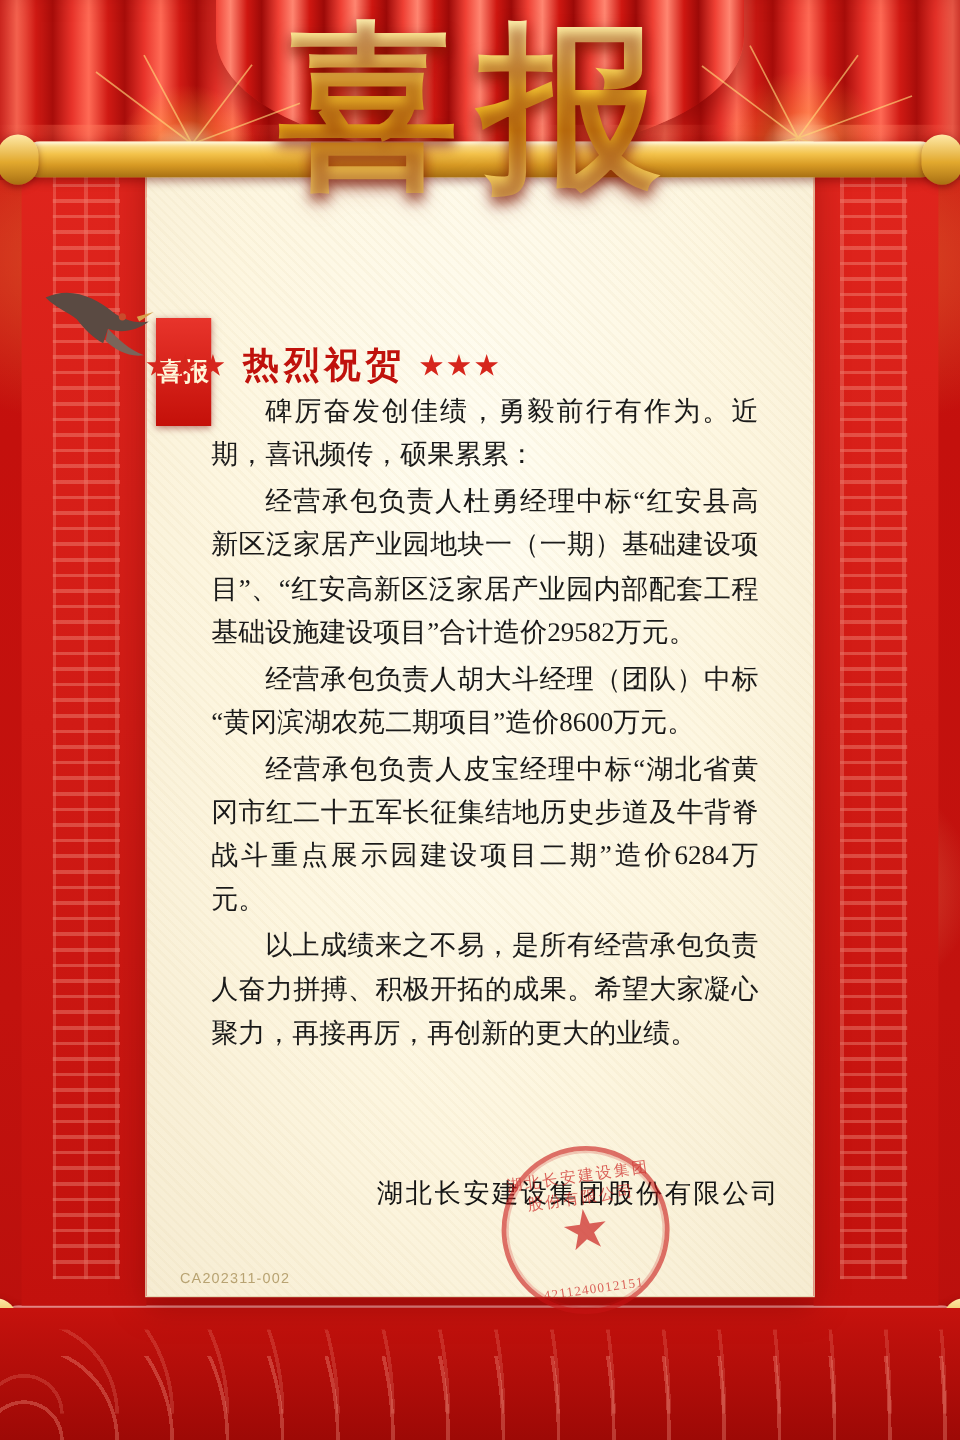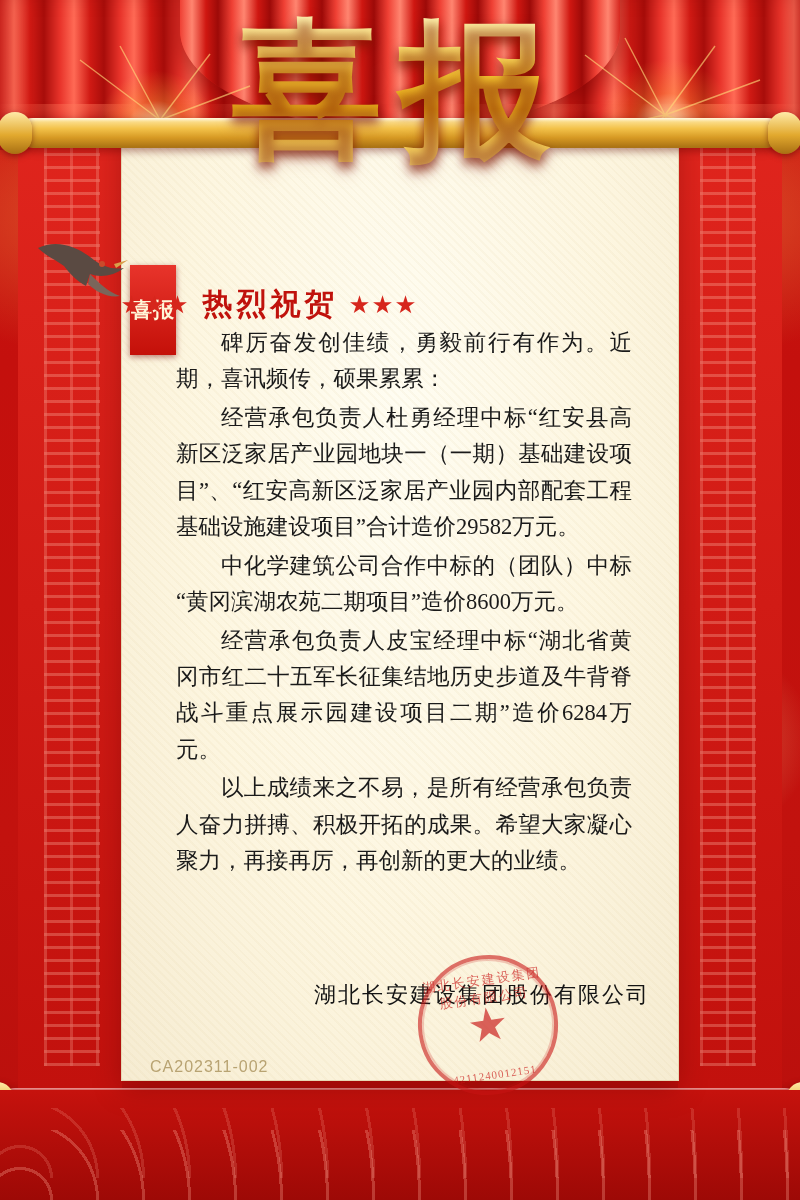--- a/index.html
+++ b/index.html
@@ -155,21 +155,21 @@
     color:rgba(200,20,20,.8);font-size:13px;letter-spacing:2px;
   }
   .seal .num{
     position:absolute;left:0;right:0;bottom:10px;text-align:center;
     color:rgba(200,20,20,.8);font-size:11px;letter-spacing:1px;
   }
 
   
   .doccode{
     position:absolute;left:150px;top:1058px;z-index:9;
-    color:#b8a372;font-size:16px;letter-spacing:1px;
+    color:#b8a372;font-size:12px;letter-spacing:1px;
     font-family:"Liberation Sans",sans-serif;
   }
 
   
   .swallow{position:absolute;left:28px;top:230px;width:120px;height:80px;z-index:10;}
 
   
   .bottom{
     position:absolute;left:0;bottom:0;width:800px;height:110px;z-index:3;
     background:linear-gradient(180deg,#c6120d,#9d0906);
@@ -262,21 +262,21 @@
 
   <div class="headline">
     <span class="star">★★★</span>
     <span>热烈祝贺</span>
     <span class="star">★★★</span>
   </div>
 
   <div class="body-text">
     <p>碑厉奋发创佳绩，勇毅前行有作为。近期，喜讯频传，硕果累累：</p>
     <p>经营承包负责人杜勇经理中标“红安县高新区泛家居产业园地块一（一期）基础建设项目”、“红安高新区泛家居产业园内部配套工程基础设施建设项目”合计造价29582万元。</p>
-    <p>中化学建筑公司合作中标的（团队）中标“黄冈滨湖农苑二期项目”造价8600万元。</p>
+    <p>经营承包负责人胡大斗经理（团队）中标“黄冈滨湖农苑二期项目”造价8600万元。</p>
     <p>经营承包负责人皮宝经理中标“湖北省黄冈市红二十五军长征集结地历史步道及牛背脊战斗重点展示园建设项目二期”造价6284万元。</p>
     <p>以上成绩来之不易，是所有经营承包负责人奋力拼搏、积极开拓的成果。希望大家凝心聚力，再接再厉，再创新的更大的业绩。</p>
   </div>
 
   <div class="sign company">湖北长安建设集团股份有限公司</div>
 
   <div class="seal">
     <div class="txt">湖北长安建设集团股份有限公司</div>
     <div class="star">★</div>
     <div class="num">4211240012151</div>

